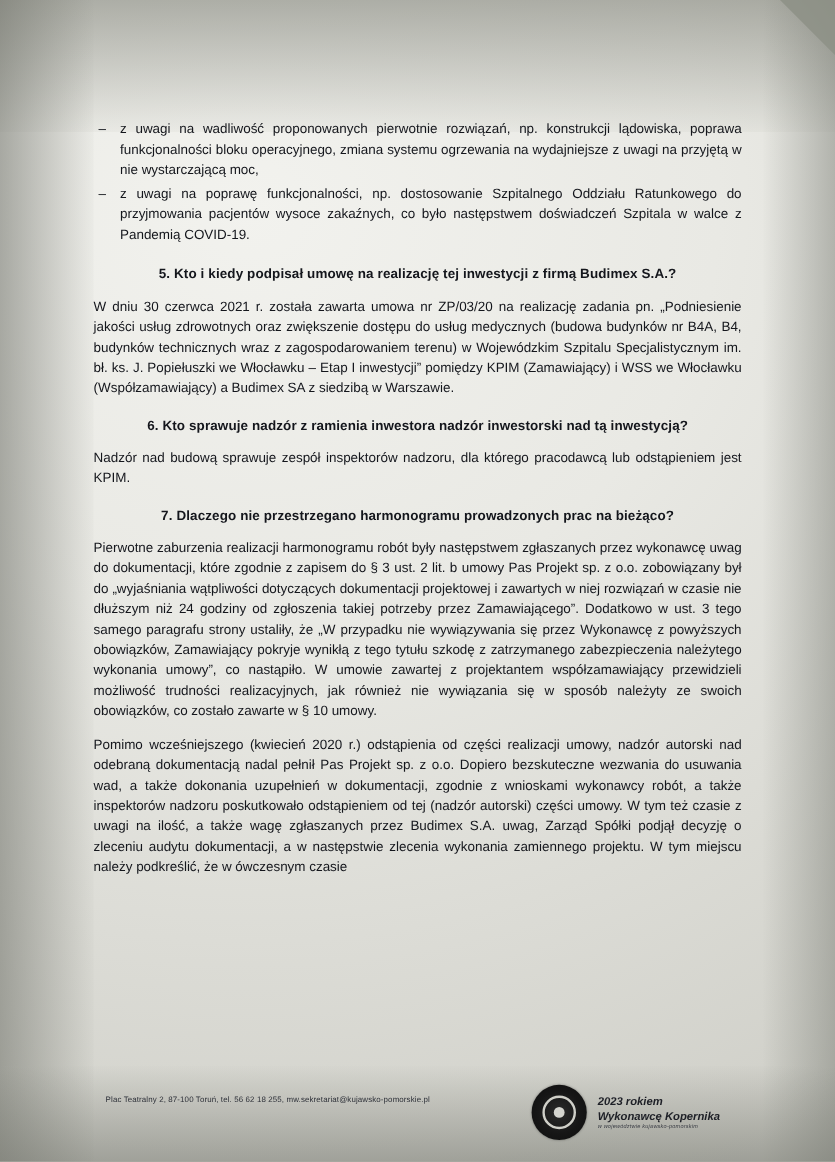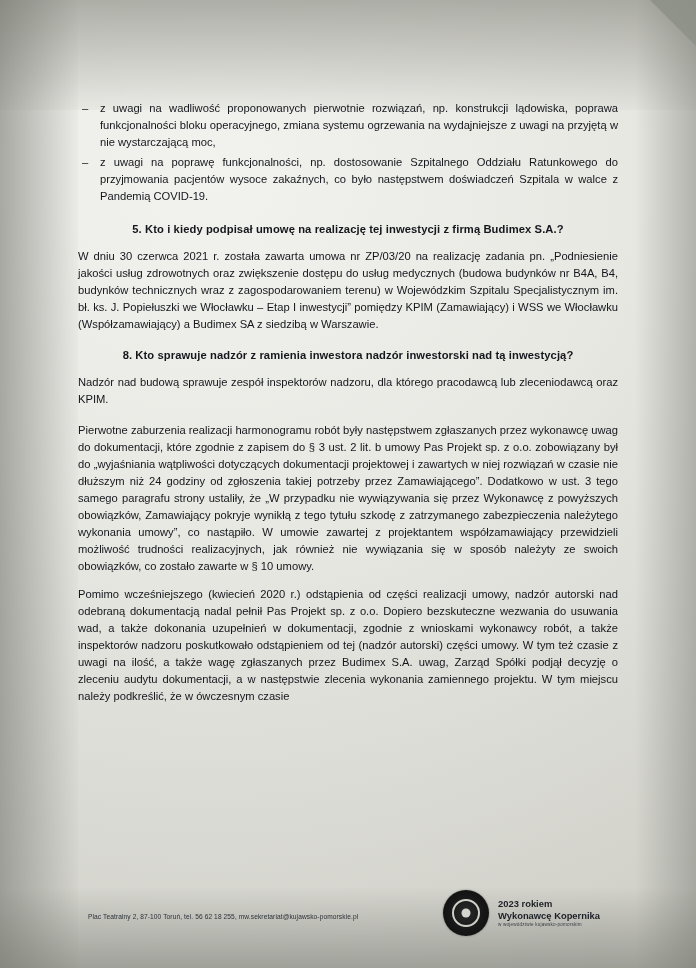--- a/index.html
+++ b/index.html
@@ -96,24 +96,25 @@
     position: absolute;
     left: 88px;
     bottom: 48px;
     font-size: 6.6px;
     color: #2d3038;
     letter-spacing: 0.1px;
   }
   .logo-wrap {
     position: absolute;
     right: 96px;
-    bottom: 32px;
+    bottom: 18px;
     display: flex;
     align-items: center;
     gap: 9px;
+    font-style: italic;
   }
   .seal {
     width: 46px;
     height: 46px;
     border-radius: 50%;
     background: radial-gradient(circle at 50% 50%, #2b2b2b 0%, #161616 55%, #0d0d0d 100%);
     position: relative;
     box-shadow: 0 0 2px rgba(0,0,0,0.4);
   }
   .seal::before {
@@ -164,25 +165,26 @@
         <span class="dash">–</span>
         <span>z uwagi na poprawę funkcjonalności, np. dostosowanie Szpitalnego Oddziału Ratunkowego do przyjmowania pacjentów wysoce zakaźnych, co było następstwem doświadczeń Szpitala w walce z Pandemią COVID-19.</span>
       </li>
     </ul>
 
     <p class="q">5. Kto i kiedy podpisał umowę na realizację tej inwestycji z firmą Budimex S.A.?</p>
     <div class="body-block">
       <p>W dniu 30 czerwca 2021 r. została zawarta umowa nr ZP/03/20 na realizację zadania pn. „Podniesienie jakości usług zdrowotnych oraz zwiększenie dostępu do usług medycznych (budowa budynków nr B4A, B4, budynków technicznych wraz z zagospodarowaniem terenu) w Wojewódzkim Szpitalu Specjalistycznym im. bł. ks. J. Popiełuszki we Włocławku – Etap I inwestycji” pomiędzy KPIM (Zamawiający) i WSS we Włocławku (Współzamawiający) a Budimex SA z siedzibą w Warszawie.</p>
     </div>
 
-    <p class="q">8. Kto sprawuje nadzór z ramienia inwestora nadzór inwestorski nad tą inwestycją?</p>
+    <p class="q">6. Kto sprawuje nadzór z ramienia inwestora nadzór inwestorski nad tą inwestycją?</p>
     <div class="body-block">
-      <p>Nadzór nad budową sprawuje zespół inspektorów nadzoru, dla którego pracodawcą lub zleceniodawcą oraz KPIM.</p>
-    </div>
-
+      <p>Nadzór nad budową sprawuje zespół inspektorów nadzoru, dla którego pracodawcą lub odstąpieniem jest KPIM.</p>
+    </div>
+
+    <p class="q">7. Dlaczego nie przestrzegano harmonogramu prowadzonych prac na bieżąco?</p>
     <div class="body-block">
       <p>Pierwotne zaburzenia realizacji harmonogramu robót były następstwem zgłaszanych przez wykonawcę uwag do dokumentacji, które zgodnie z zapisem do § 3 ust. 2 lit. b umowy Pas Projekt sp. z o.o. zobowiązany był do „wyjaśniania wątpliwości dotyczących dokumentacji projektowej i zawartych w niej rozwiązań w czasie nie dłuższym niż 24 godziny od zgłoszenia takiej potrzeby przez Zamawiającego”. Dodatkowo w ust. 3 tego samego paragrafu strony ustaliły, że „W przypadku nie wywiązywania się przez Wykonawcę z powyższych obowiązków, Zamawiający pokryje wynikłą z tego tytułu szkodę z zatrzymanego zabezpieczenia należytego wykonania umowy”, co nastąpiło. W umowie zawartej z projektantem współzamawiający przewidzieli możliwość trudności realizacyjnych, jak również nie wywiązania się w sposób należyty ze swoich obowiązków, co zostało zawarte w § 10 umowy.</p>
       <p>Pomimo wcześniejszego (kwiecień 2020 r.) odstąpienia od części realizacji umowy, nadzór autorski nad odebraną dokumentacją nadal pełnił Pas Projekt sp. z o.o. Dopiero bezskuteczne wezwania do usuwania wad, a także dokonania uzupełnień w dokumentacji, zgodnie z wnioskami wykonawcy robót, a także inspektorów nadzoru poskutkowało odstąpieniem od tej (nadzór autorski) części umowy. W tym też czasie z uwagi na ilość, a także wagę zgłaszanych przez Budimex S.A. uwag, Zarząd Spółki podjął decyzję o zleceniu audytu dokumentacji, a w następstwie zlecenia wykonania zamiennego projektu. W tym miejscu należy podkreślić, że w ówczesnym czasie</p>
     </div>
 
   </div>
 
   <div class="footer">Plac Teatralny 2, 87-100 Toruń, tel. 56 62 18 255, mw.sekretariat@kujawsko-pomorskie.pl</div>
 
   <div class="logo-wrap">

